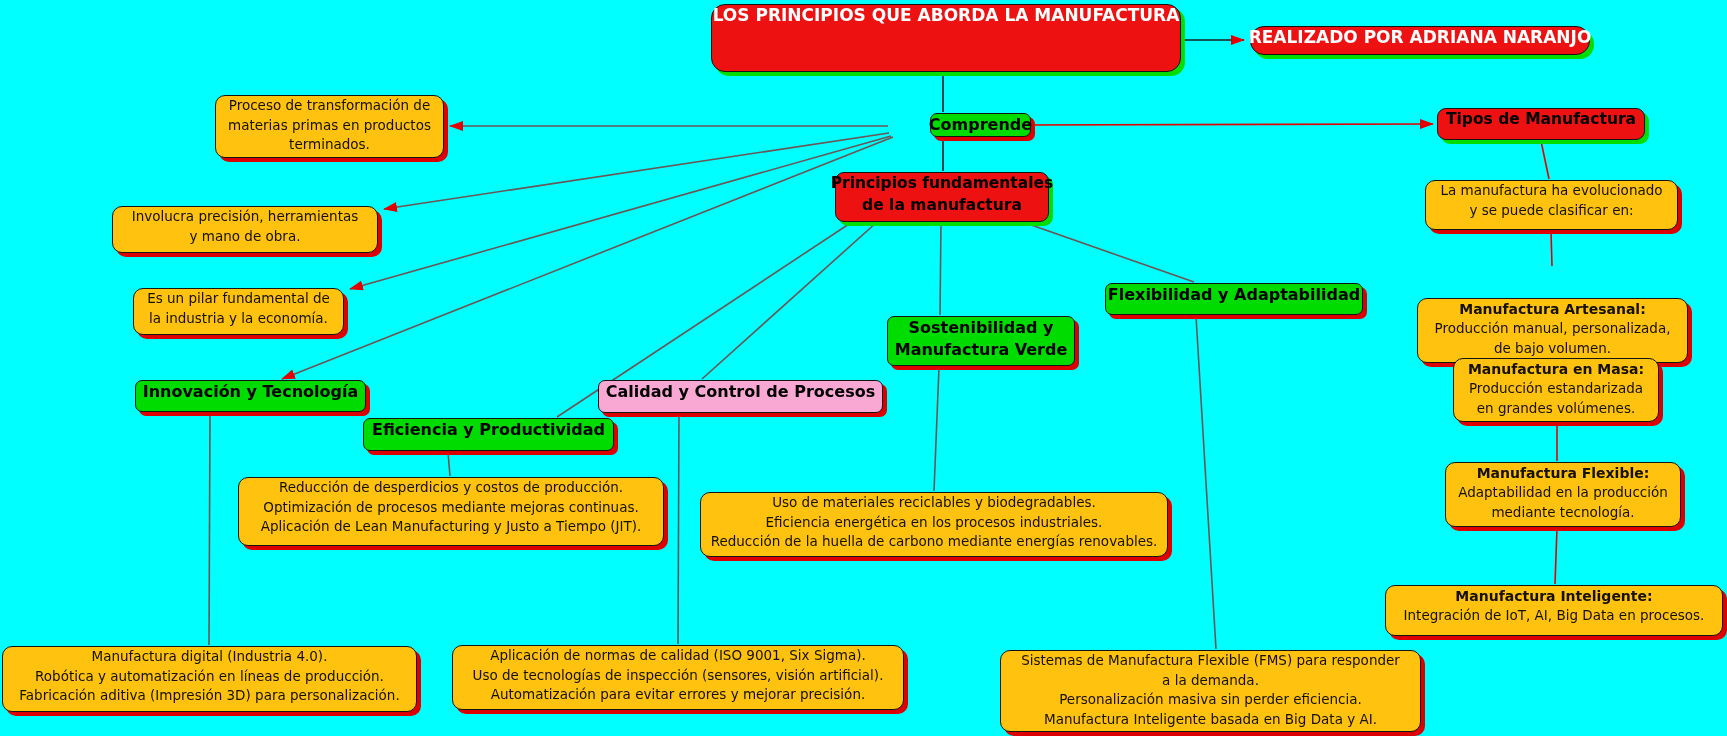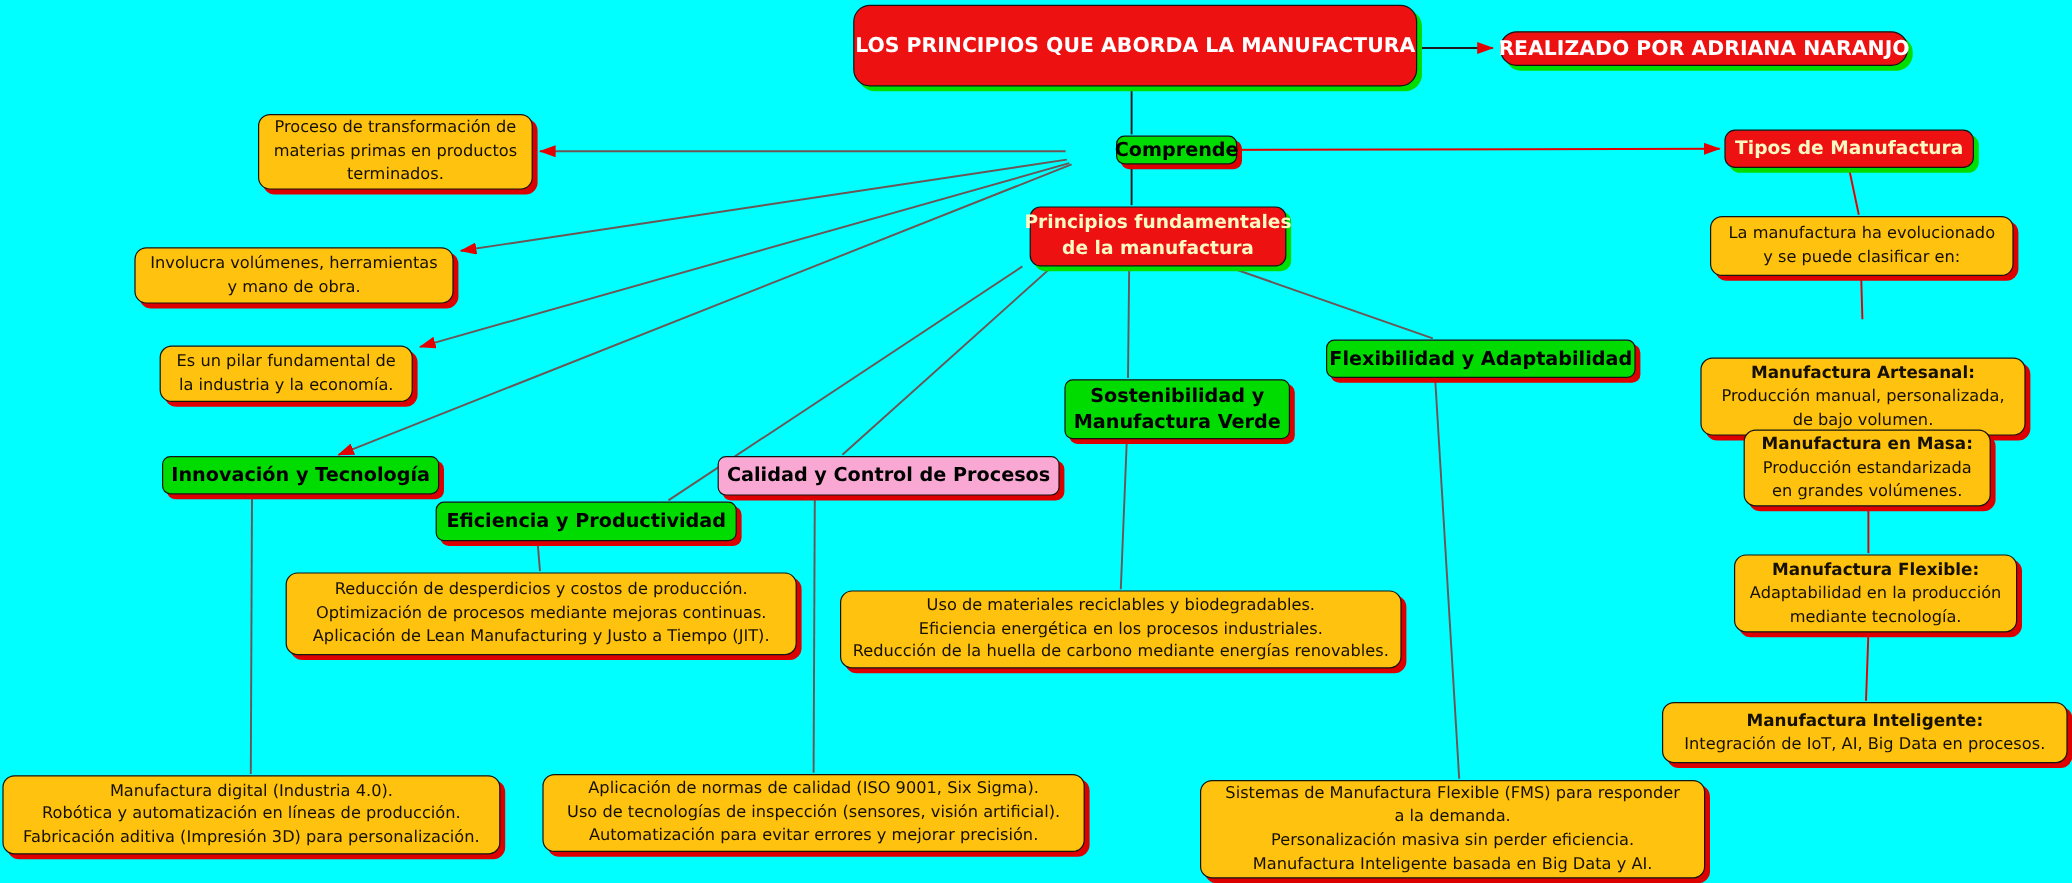--- a/index.html
+++ b/index.html
@@ -1,29 +1,29 @@
 <!DOCTYPE html>
 <html><head>
 <meta charset="utf-8">
 <style>
   html,body{margin:0;padding:0;}
   body{font-family:"DejaVu Sans","Liberation Sans",sans-serif;}
   #map{position:relative;width:1727px;height:736px;overflow:hidden;}
   #edges{position:absolute;left:0;top:0;}
   .node{
     position:absolute;
-    display:flex;flex-direction:column;align-items:center;justify-content:center;
+    display:flex;flex-direction:column;align-items:center;
     border:1.6px solid #141414;
     box-sizing:border-box;
     text-align:center;
     z-index:2;
   }
   .node span{display:block;white-space:nowrap;}
   .title{border-radius:14px;font-weight:bold;color:#ffffff;font-size:17px;}
-  .red{border-radius:9px;font-weight:bold;color:#fef9c3;font-size:15.5px;line-height:1.4;}
+  .red{border-radius:9px;font-weight:bold;color:#000000;font-size:15.5px;line-height:1.4;}
   .green{border-radius:7px;font-weight:bold;color:#000000;font-size:16px;line-height:1.4;margin-left:40px;}
   .yellow{border-radius:10px;color:#151000;font-size:13.5px;line-height:1.45;}
   .yellow .b{font-weight:bold;font-size:14px;}
 </style>
 </head>
 <body>
 
 <div id="map" style="width: 1727px; height: 736px; background: rgb(0, 255, 255);">
     <svg id="edges" width="1727" height="736">
       <defs>
@@ -56,34 +56,34 @@
     </svg>
     <div class="node title" style="left: 711px; top: 4px; width: 470px; height: 68px; background: rgb(237, 17, 17); box-shadow: rgb(0, 221, 0) 4px 4px 0px;">
       <span class="b">LOS PRINCIPIOS QUE ABORDA LA MANUFACTURA</span>
     </div>
     <div class="node title" style="left: 1250px; top: 26px; width: 340px; height: 29px; background: rgb(237, 17, 17); box-shadow: rgb(0, 221, 0) 4px 4px 0px;">
       <span class="b">REALIZADO POR ADRIANA NARANJO</span>
     </div>
     <div class="node green" style="left: 890px; top: 113px; width: 101px; height: 24px; background: rgb(0, 220, 0); box-shadow: rgb(221, 0, 0) 4px 4px 0px;">
       <span class="b">Comprende</span>
     </div>
-    <div class="node red" style="left: 835px; top: 172px; width: 214px; height: 50px; background: rgb(237, 17, 17); box-shadow: rgb(0, 221, 0) 4px 4px 0px; margin-left: 23px;">
+    <div class="node red" style="left: 835px; top: 172px; width: 214px; height: 50px; background: rgb(237, 17, 17); box-shadow: rgb(0, 221, 0) 4px 4px 0px;">
       <span class="b">Principios fundamentales</span>
       <span class="b">de la manufactura</span>
     </div>
     <div class="node red" style="left: 1437px; top: 108px; width: 208px; height: 32px; background: rgb(237, 17, 17); box-shadow: rgb(0, 221, 0) 4px 4px 0px;">
       <span class="b">Tipos de Manufactura</span>
     </div>
     <div class="node yellow" style="left: 215px; top: 95px; width: 229px; height: 63px; background: rgb(255, 194, 14); box-shadow: rgb(221, 0, 0) 4px 4px 0px;">
       <span>Proceso de transformación de</span>
       <span>materias primas en productos</span>
       <span>terminados.</span>
     </div>
     <div class="node yellow" style="left: 112px; top: 206px; width: 266px; height: 47px; background: rgb(255, 194, 14); box-shadow: rgb(221, 0, 0) 4px 4px 0px;">
-      <span>Involucra volúmenes, herramientas</span>
+      <span>Involucra precisión, herramientas</span>
       <span>y mano de obra.</span>
     </div>
     <div class="node yellow" style="left: 133px; top: 288px; width: 211px; height: 47px; background: rgb(255, 194, 14); box-shadow: rgb(221, 0, 0) 4px 4px 0px;">
       <span>Es un pilar fundamental de</span>
       <span>la industria y la economía.</span>
     </div>
     <div class="node green" style="left: 95px; top: 380px; width: 231px; height: 32px; background: rgb(0, 220, 0); box-shadow: rgb(221, 0, 0) 4px 4px 0px;">
       <span class="b">Innovación y Tecnología</span>
     </div>
     <div class="node green" style="left: 323px; top: 418px; width: 251px; height: 33px; background: rgb(0, 220, 0); box-shadow: rgb(221, 0, 0) 4px 4px 0px;">

